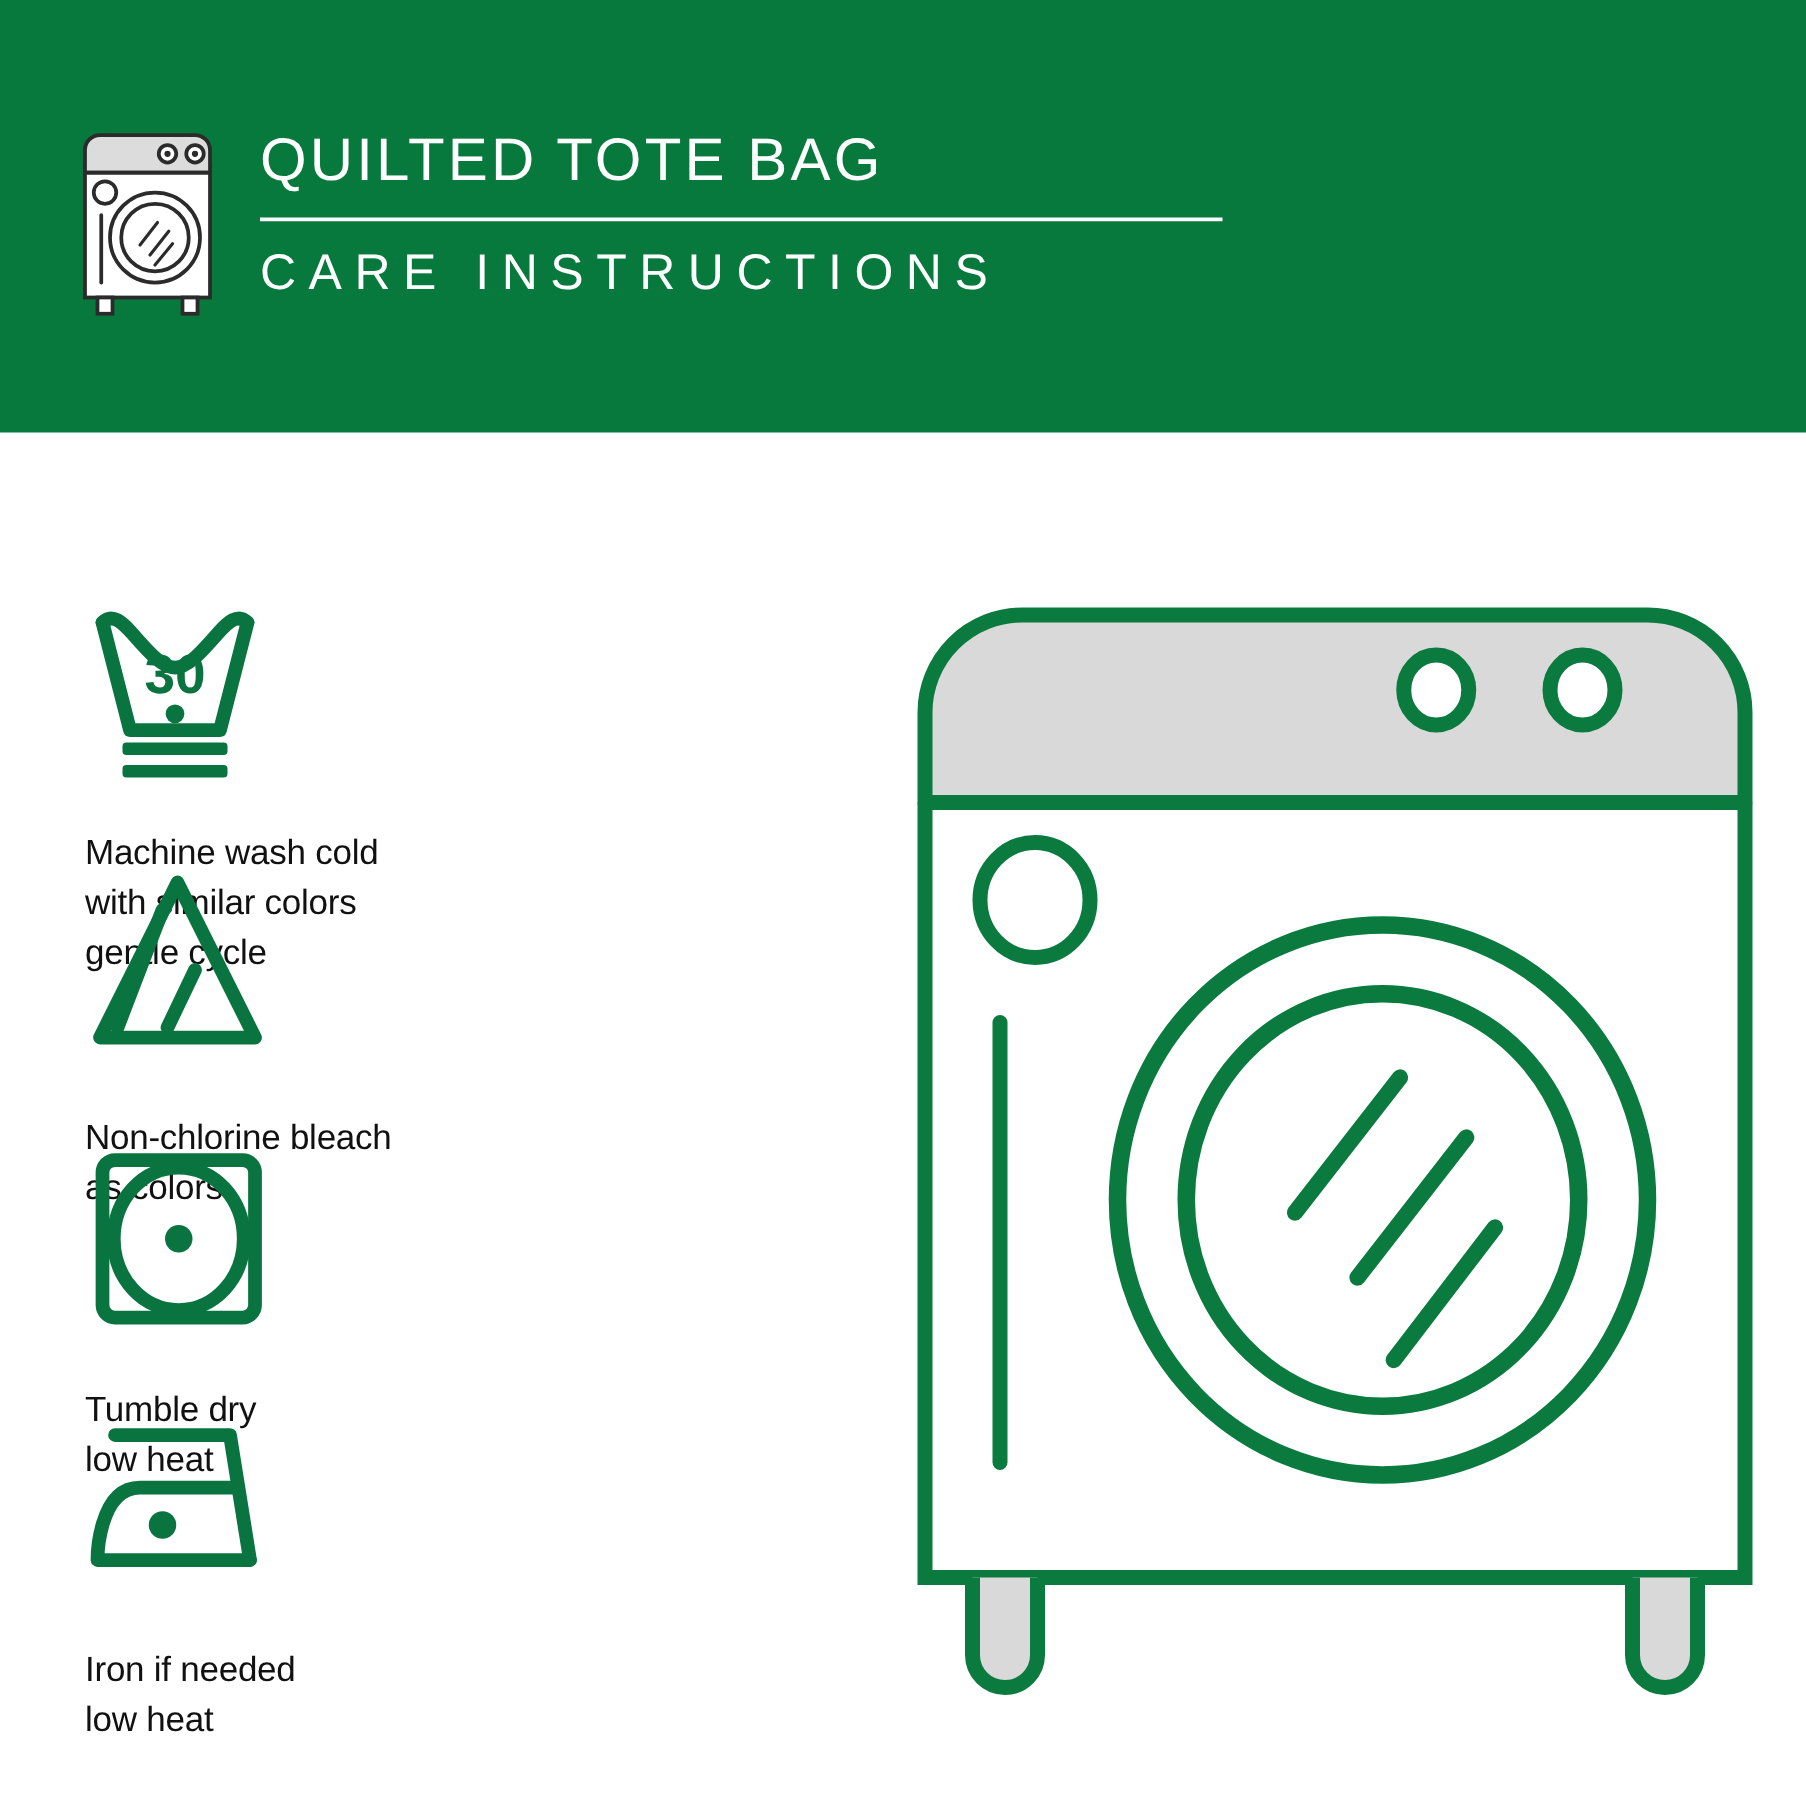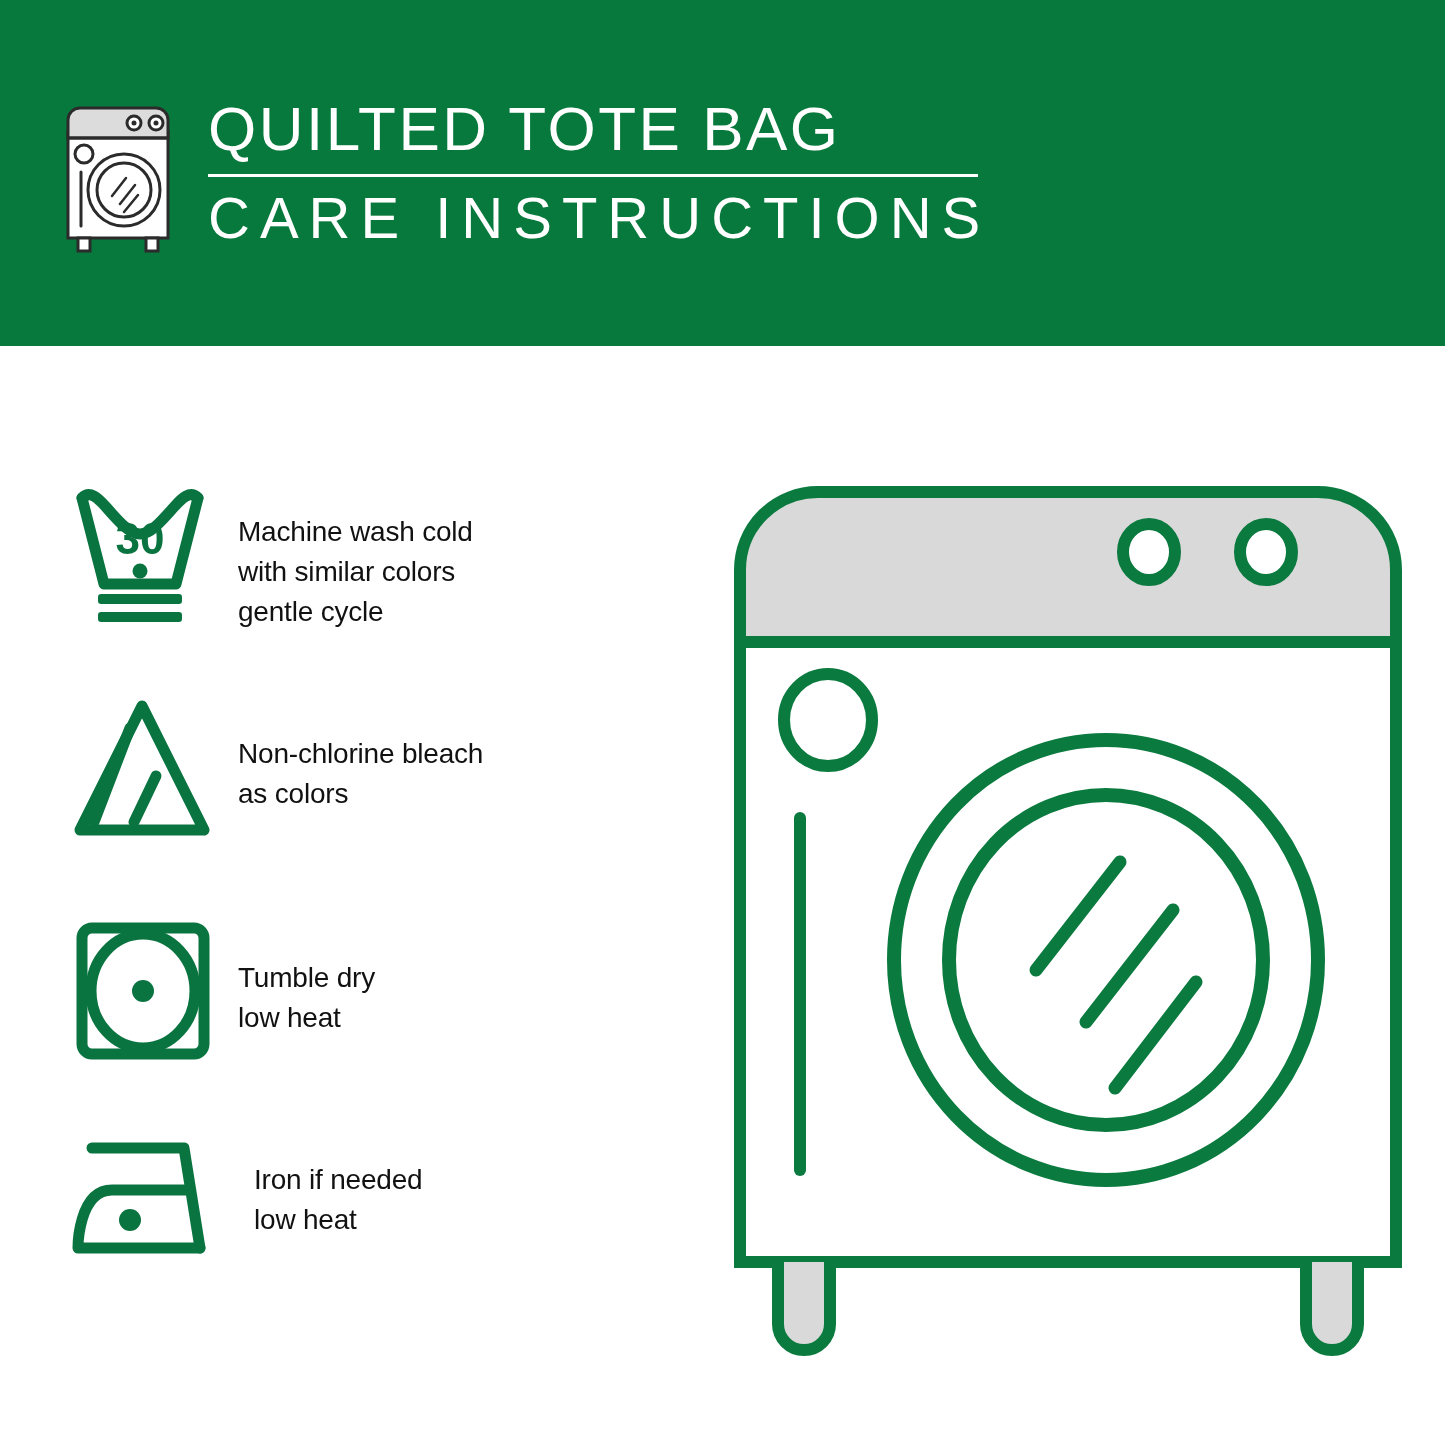--- a/index.html
+++ b/index.html
@@ -45,53 +45,54 @@
   }
   #header-text {
     margin-left: 34px;
     flex: 0 0 auto;
     display: flex;
     flex-direction: column;
     width: 770px;
   }
   #title-main {
     color: #ffffff;
-    font-size: 62px;
+    font-size: 48px;
     line-height: 66px;
     font-weight: 300;
     letter-spacing: 2.5px;
     white-space: nowrap;
     font-family: "Liberation Sans", sans-serif;
   }
   #title-rule {
     width: 770px;
     height: 3px;
     background: #ffffff;
     margin-top: 12px;
     margin-bottom: 10px;
   }
   #title-sub {
     color: #ffffff;
-    font-size: 58px;
+    font-size: 40px;
     line-height: 62px;
     font-weight: 400;
     letter-spacing: 10px;
     white-space: nowrap;
     font-family: "Liberation Sans", sans-serif;
   }
 
   
   #care-list {
     position: absolute;
     left: 68px;
     top: 482px;
     width: 620px;
   }
   .care-row {
     display: flex;
+    flex-direction: column;
     align-items: flex-start;
     margin-bottom: 0;
   }
   .care-row .sym-wrap {
     flex: 0 0 auto;
     width: 170px;
     display: flex;
     justify-content: flex-start;
     align-items: flex-start;
   }

